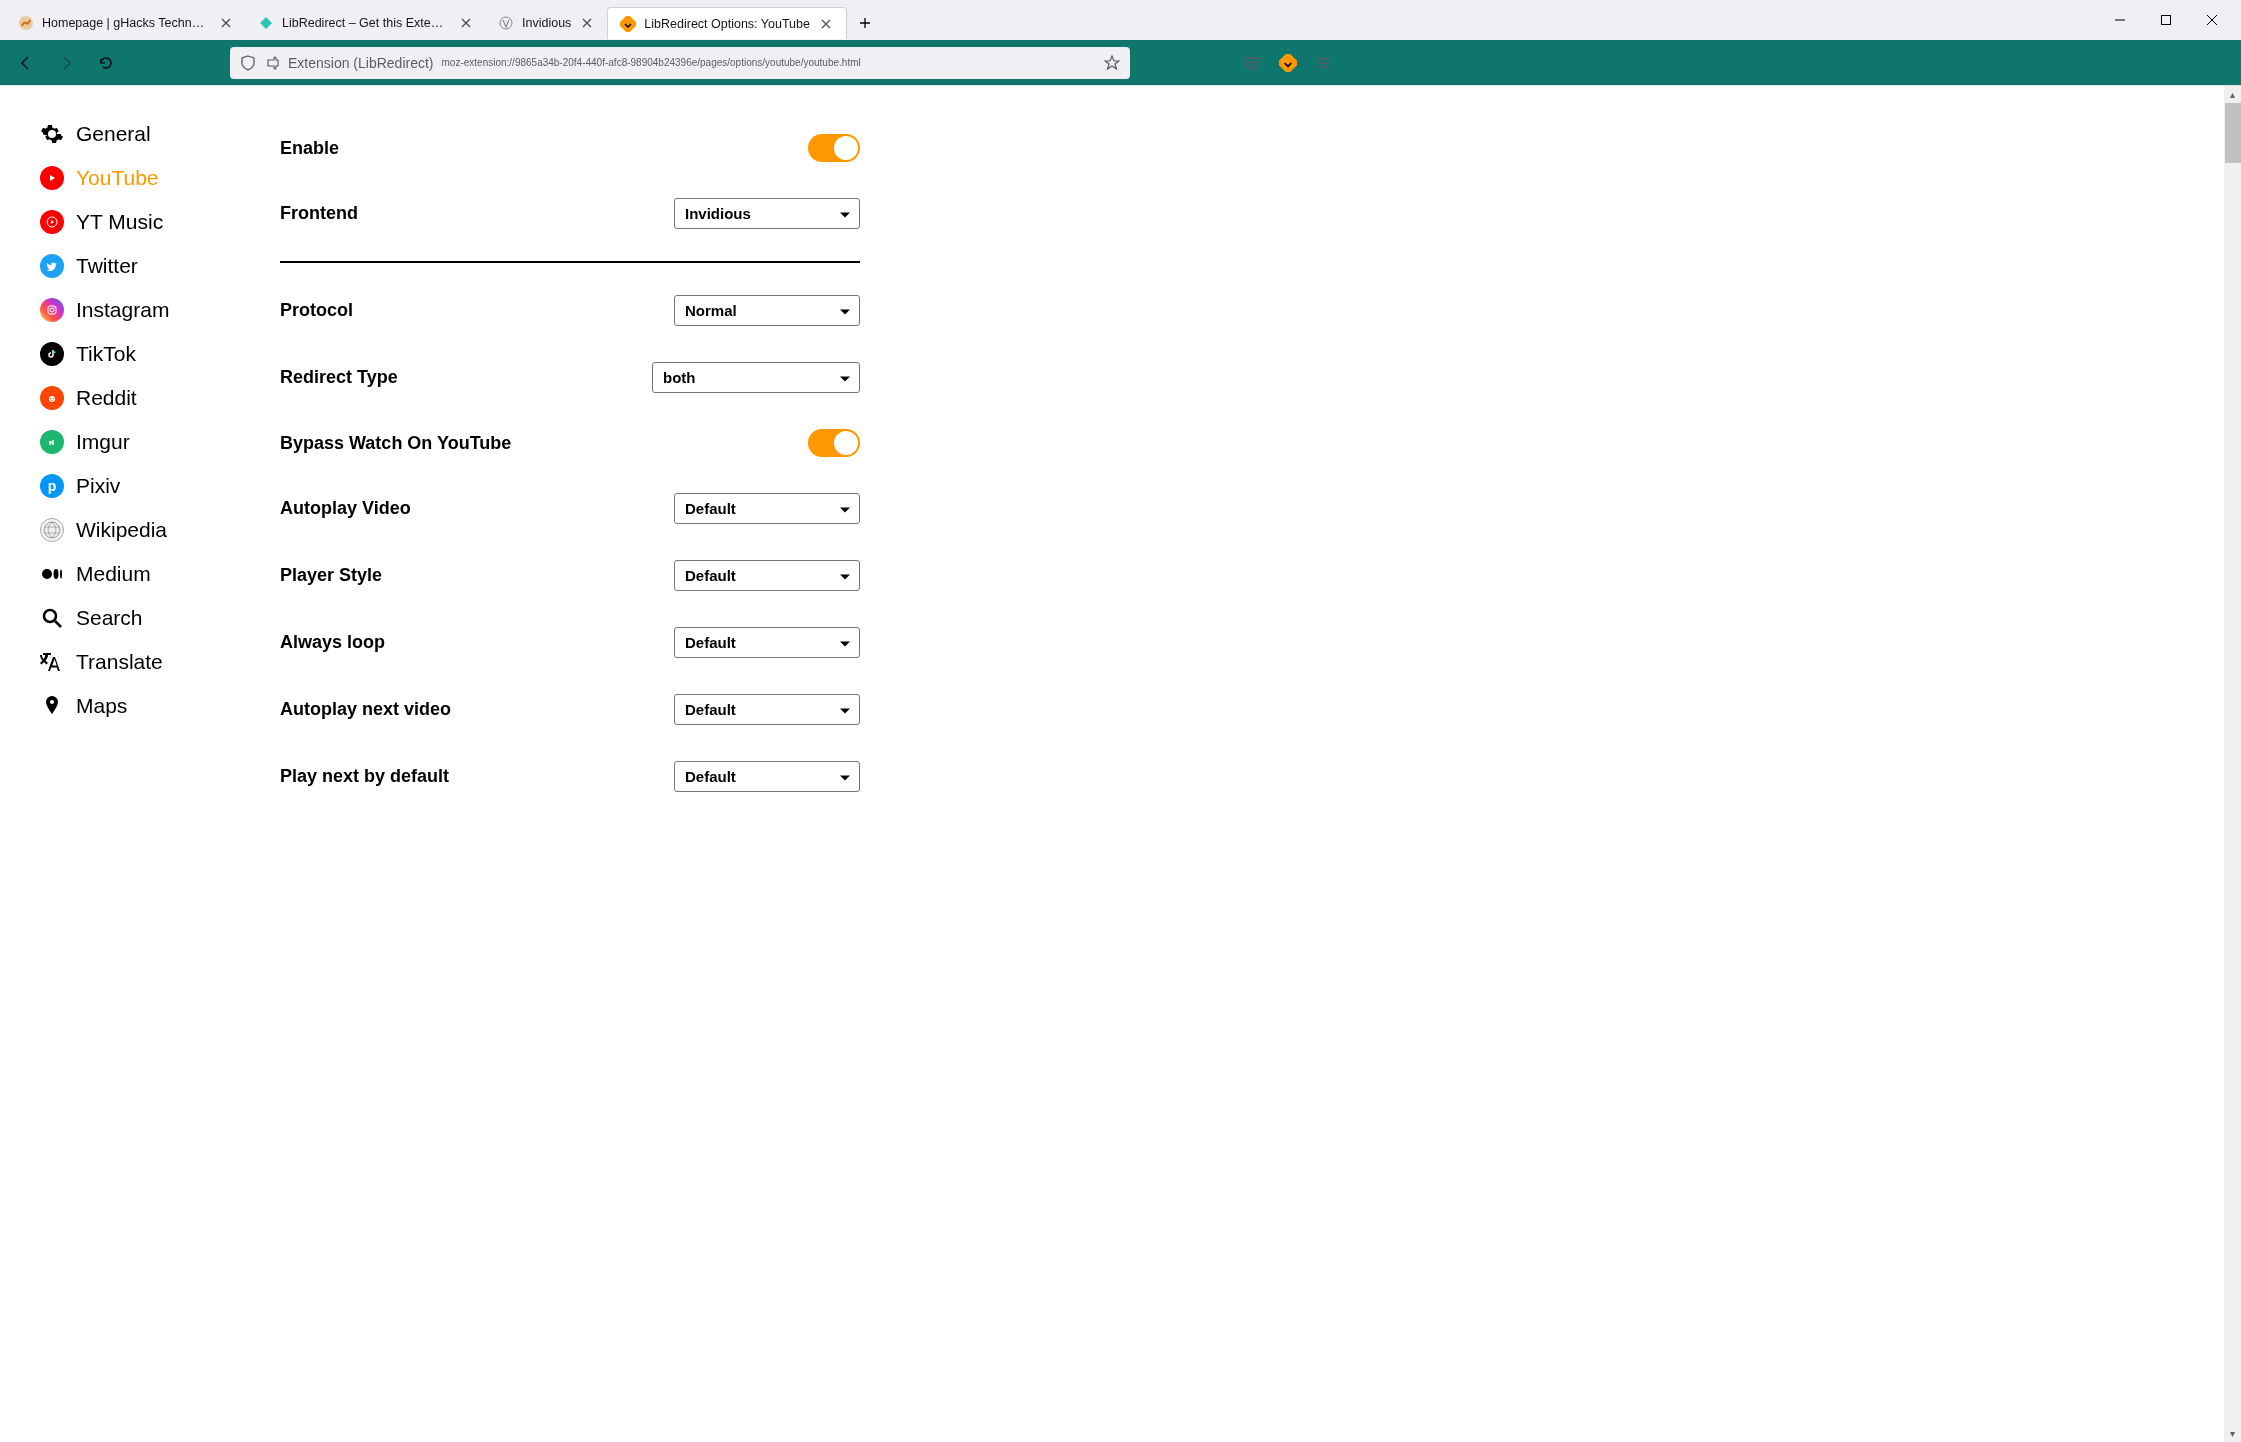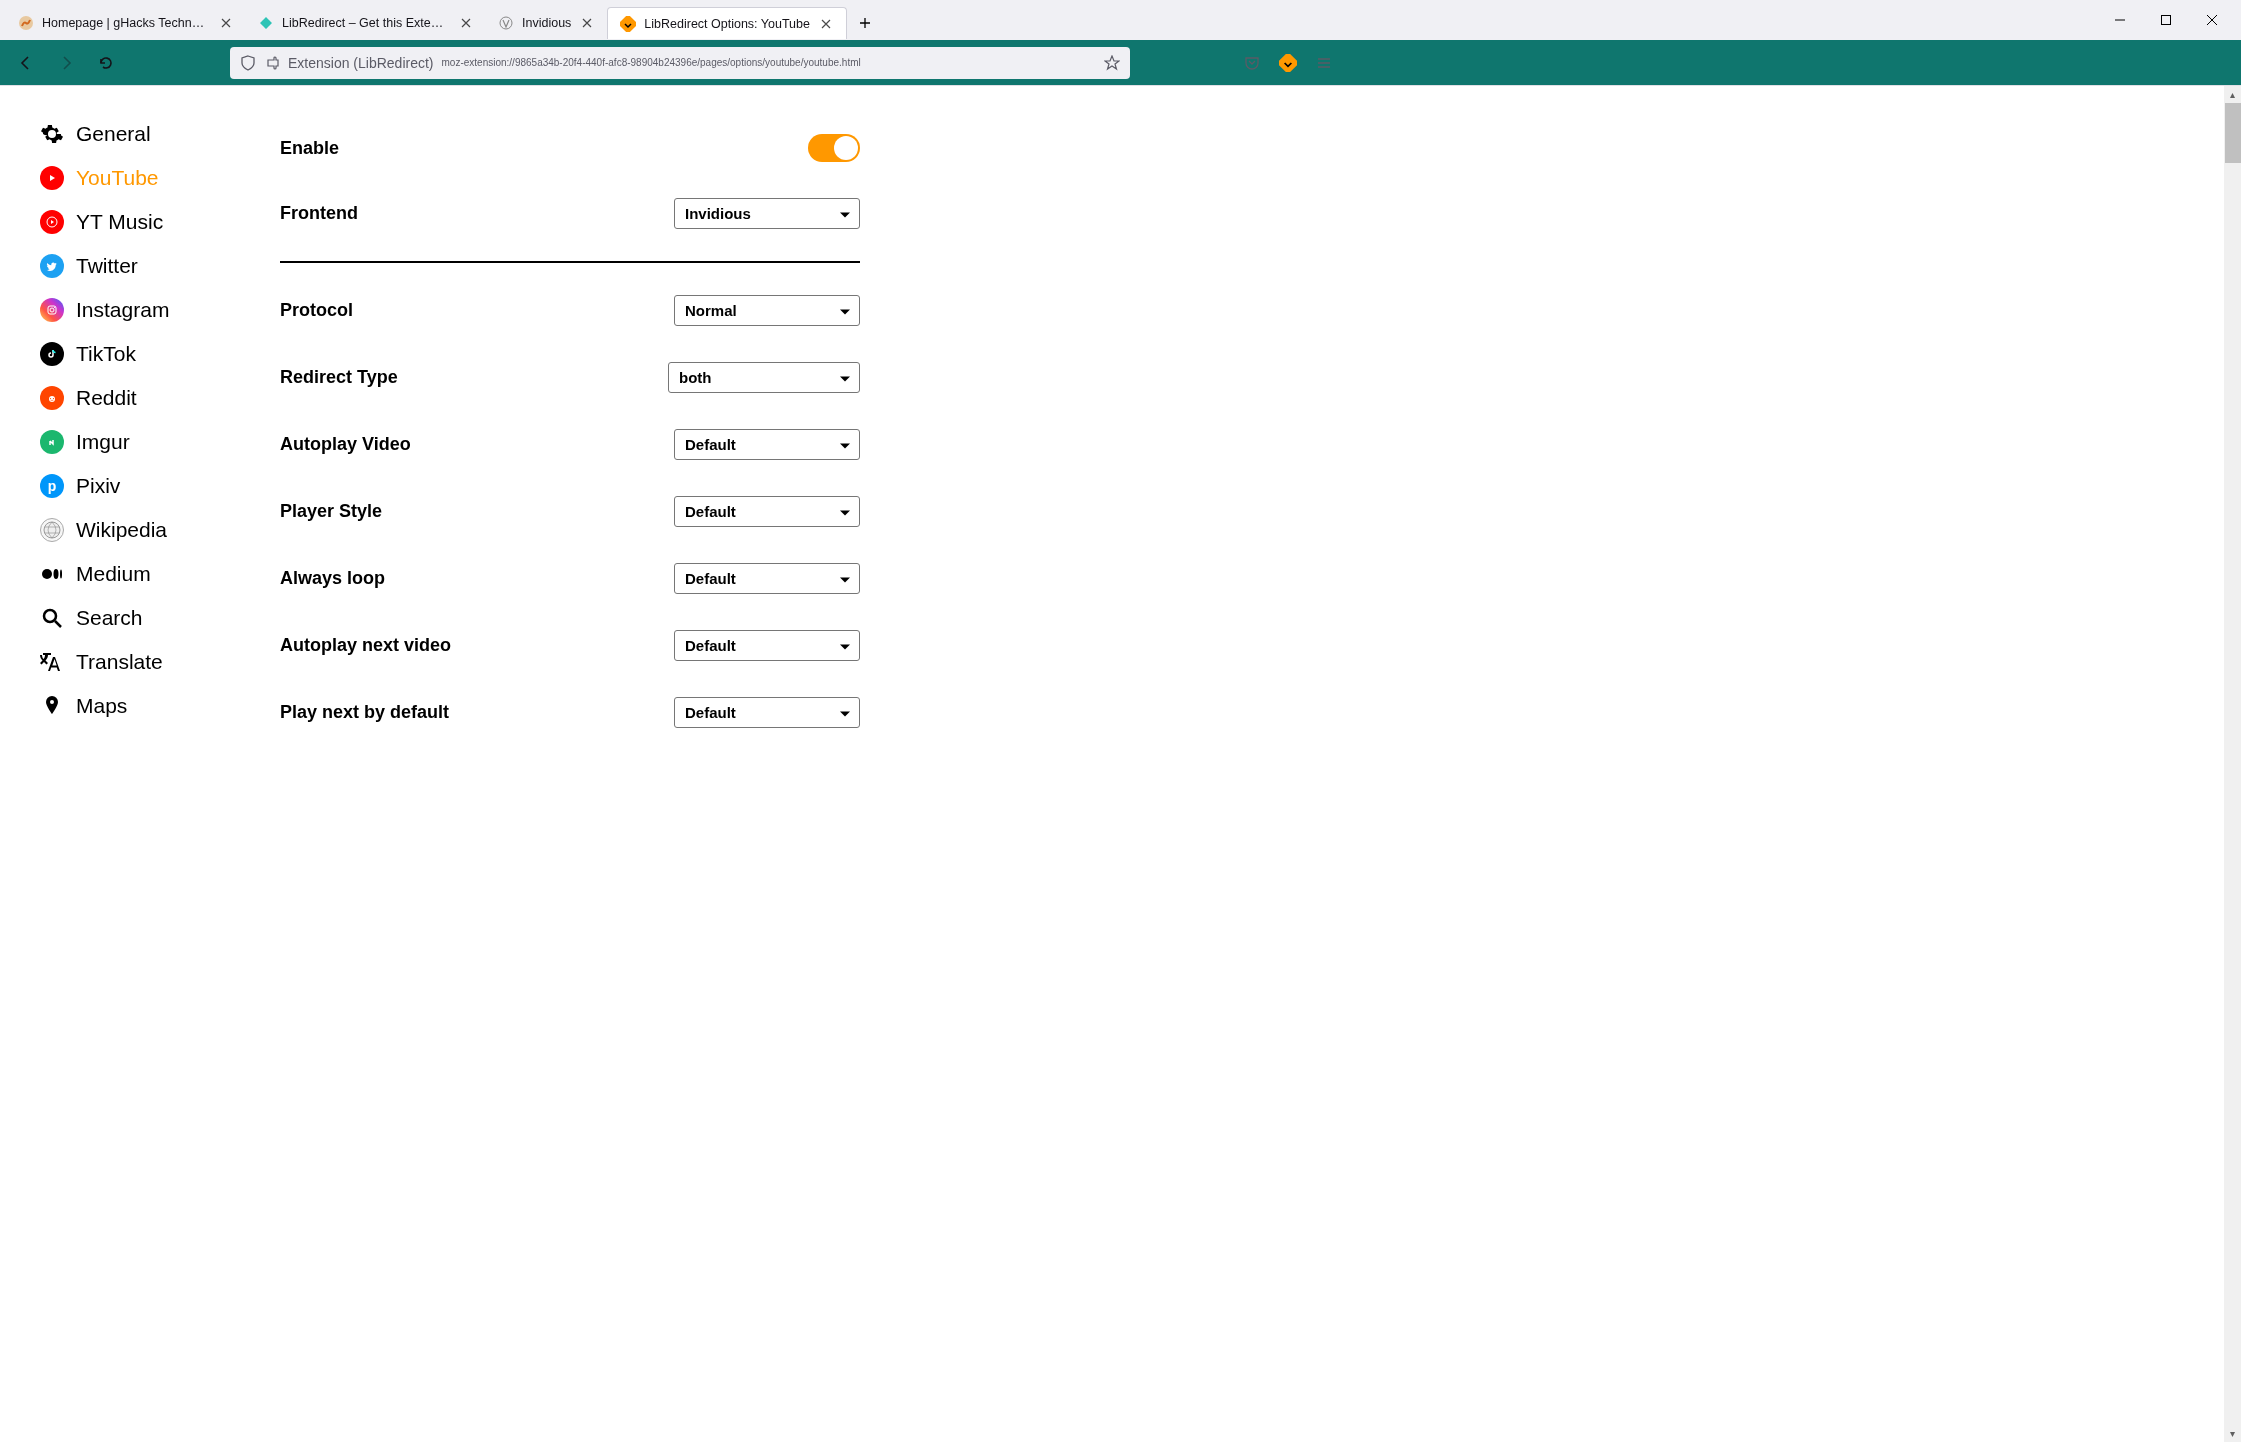--- a/index.html
+++ b/index.html
@@ -36,21 +36,21 @@
     .side-item.active { color: #ff9800; }
     .side-icon { width: 24px; height: 24px; display:inline-flex; align-items:center; justify-content:center; flex-shrink: 0;}
 
     .main { flex: 1; padding: 30px 30px; overflow-y: auto; max-width: 640px;}
     .row { display: flex; align-items: center; justify-content: space-between; padding: 18px 0; }
     .row-label { font-size: 18px; font-weight: 600; color: #000;}
     .divider { border-top: 2px solid #000; margin: 14px 0; }
     .select { appearance: none; -webkit-appearance:none; background: #fff; border: 1px solid #767676; border-radius: 3px; padding: 6px 28px 6px 10px; font-size: 15px; font-weight: 700; width: 186px; position: relative;}
     .select-wrap { position: relative; display: inline-block;}
     .select-wrap::after { content: ""; position: absolute; right: 10px; top: 50%; transform: translateY(-30%); width: 0; height: 0; border-left: 5px solid transparent; border-right: 5px solid transparent; border-top: 5px solid #000; pointer-events: none;}
-    .select-wide { width: 192px; }
+    .select-wide { width: 208px; }
 
     .toggle { width: 52px; height: 28px; background: #ff9800; border-radius: 14px; position: relative; cursor: pointer;}
     .toggle::after { content: ""; position: absolute; right: 2px; top: 2px; width: 24px; height: 24px; border-radius: 50%; background: #fff;}
 
     
     .circle { width: 24px; height: 24px; border-radius: 50%; display:inline-flex; align-items:center; justify-content:center; color:#fff; font-size:12px; font-weight:bold;}
     .yt { background: #ff0000;}
     .ytm { background: #ff0000;}
     .tw { background: #1da1f2;}
     .ig { background: linear-gradient(45deg,#fd5,#f54,#c3c,#36f);}
@@ -387,20 +387,24 @@
     <div class="row">
       <span class="row-label">Protocol</span>
       <span class="select-wrap"><select class="select"><option>Normal</option></select></span>
     </div>
 
     <div class="row">
       <span class="row-label">Redirect Type</span>
       <span class="select-wrap"><select class="select select-wide"><option>both</option></select></span>
     </div>
 
+    <div class="row">
+      <span class="row-label">Bypass Watch On YouTube</span>
+      <div class="toggle"></div>
+    </div>
 
     <div class="row">
       <span class="row-label">Autoplay Video</span>
       <span class="select-wrap"><select class="select"><option>Default</option></select></span>
     </div>
 
     <div class="row">
       <span class="row-label">Player Style</span>
       <span class="select-wrap"><select class="select"><option>Default</option></select></span>
     </div>

